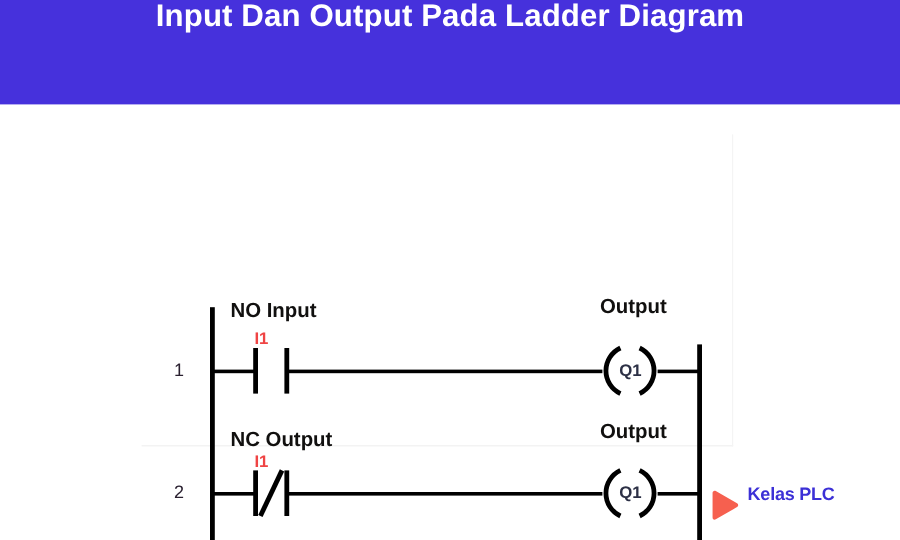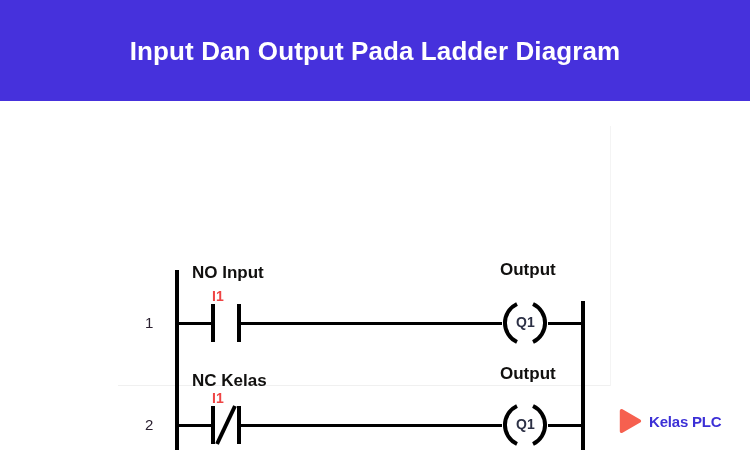--- a/index.html
+++ b/index.html
@@ -24,39 +24,39 @@
 
   
   .header-banner {
     position: absolute;
     left: 0;
     top: 0;
     width: 750px;
     height: 101px;
     background: #4631DC;
     display: flex;
-    align-items: center;
+    align-items: flex-start;
     justify-content: center;
   }
   .header-title {
     color: #ffffff;
     font-size: 26px;
     font-weight: bold;
     letter-spacing: 0.1px;
     font-family: "Liberation Sans", sans-serif;
     white-space: nowrap;
     text-align: center;
     line-height: 1;
   }
 
   
   .diagram-area {
     position: absolute;
     left: 0;
-    top: 101px;
+    top: 87px;
     width: 750px;
     height: 349px;
     background: #ffffff;
   }
   .diagram-figure {
     position: absolute;
     left: 118px;
     top: 25px;
     width: 500px;
     height: 290px;
@@ -170,24 +170,23 @@
   .lbl-i1-1     { left: 212px; top: 188px; }
   .lbl-i1-2     { left: 212px; top: 290px; }
   .lbl-q1-1     { left: 516px; top: 185px; }
   .lbl-q1-2     { left: 516px; top: 287px; }
   .lbl-rung-1   { left: 145px; top: 214px; }
   .lbl-rung-2   { left: 145px; top: 316px; }
 
   
   .brand {
     position: absolute;
-    left: 613px;
+    left: 587px;
     top: 404px;
     display: flex;
-    align-items: center;
     gap: 2px;
   }
   .brand-mark {
     width: 34px;
     height: 34px;
     flex: 0 0 auto;
   }
   .brand-name {
     font-size: 15px;
     font-weight: bold;
@@ -248,21 +247,21 @@
       </svg>
     </div>
 
     <div class="coil coil-2">
       <svg width="52" height="48" viewBox="0 0 52 48" xmlns="http://www.w3.org/2000/svg">
         <path d="M18 5 A 21 21 0 0 0 18 43" fill="none" stroke="#000000" stroke-width="4" stroke-linecap="butt"></path>
         <path d="M34 5 A 21 21 0 0 1 34 43" fill="none" stroke="#000000" stroke-width="4" stroke-linecap="butt"></path>
       </svg>
     </div>
 
-    <div class="lbl lbl-section lbl-nc-input">NC Kelas</div>
+    <div class="lbl lbl-section lbl-nc-input">NC Output</div>
     <div class="lbl lbl-tag lbl-i1-2">I1</div>
     <div class="lbl lbl-section lbl-out-2">Output</div>
     <div class="lbl lbl-tag-out lbl-q1-2">Q1</div>
     <div class="lbl lbl-rung lbl-rung-2">2</div>
   </div>
 
   <div class="brand">
     <span class="brand-mark">
       <svg width="34" height="34" viewBox="0 0 34 34" xmlns="http://www.w3.org/2000/svg">
         <path d="M9.5 5.2 C 8.2 4.4 6.8 5.3 6.8 6.8 L 6.8 27.2 C 6.8 28.7 8.2 29.6 9.5 28.8 L 27.2 18.6 C 28.5 17.9 28.5 16.1 27.2 15.4 Z" fill="#F6604F"></path>

